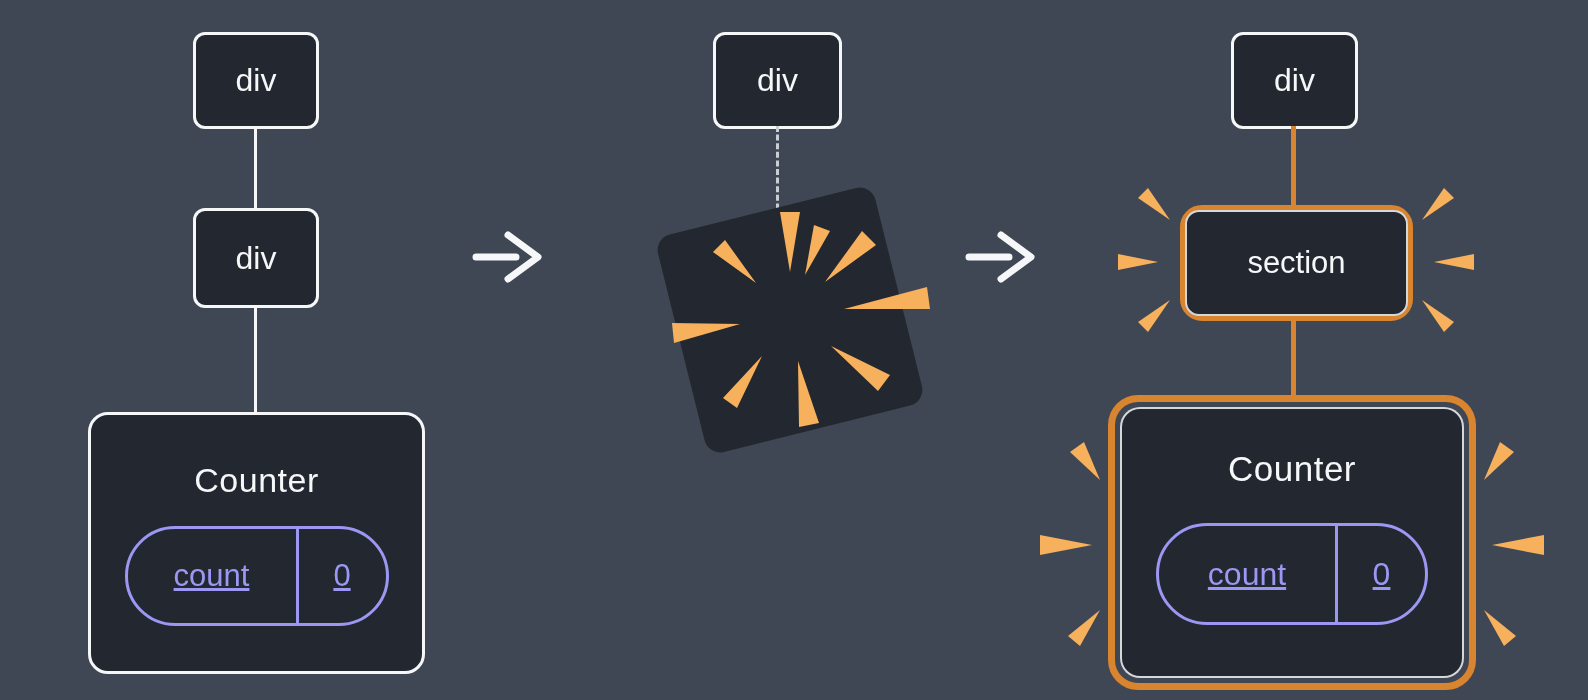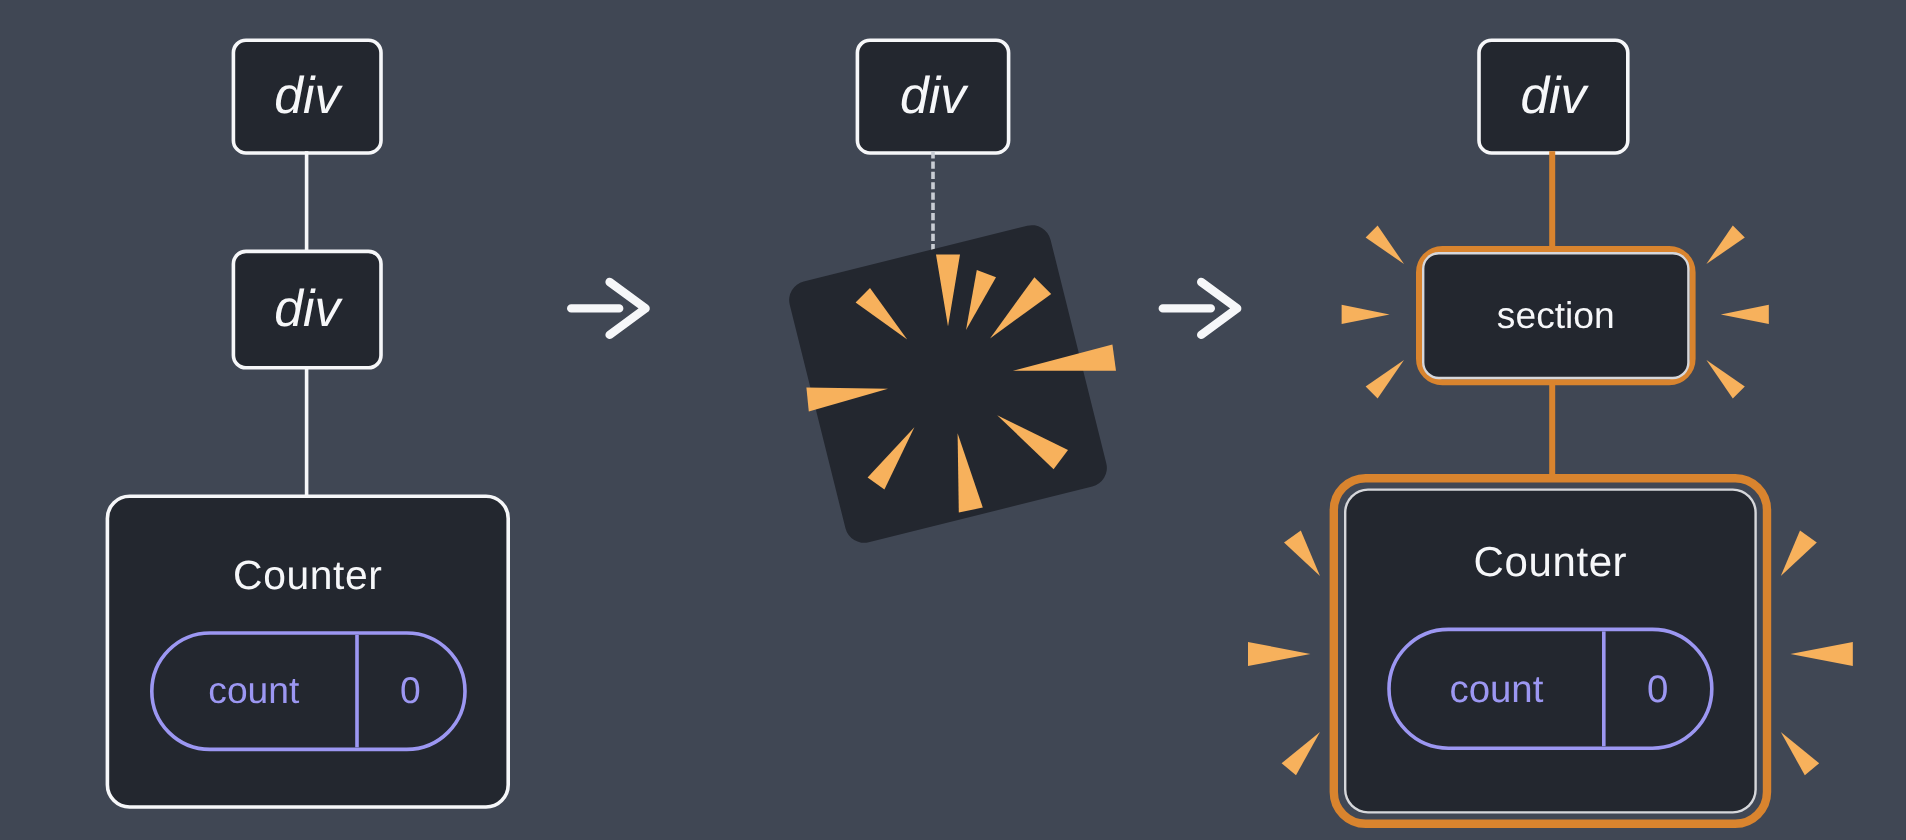--- a/index.html
+++ b/index.html
@@ -12,21 +12,21 @@
     --dash:#C9CDD4;
   }
   *{margin:0;padding:0;box-sizing:border-box;}
   html,body{background:var(--bg);}
   body{font-family:"Liberation Sans","DejaVu Sans",sans-serif;}
   .stage{position:relative;width:1588px;height:700px;background:var(--bg);overflow:hidden;}
 
   
   .node{position:absolute;display:flex;align-items:center;justify-content:center;
     background:var(--card);border:3px solid var(--white);border-radius:12px;
-    color:var(--white);font-size:43px;font-style:italic;}
+    color:var(--white);font-size:32px;}
   .n1{left:193px;top:32px;width:126px;height:97px;}
   .n2{left:193px;top:208px;width:126px;height:100px;}
   .n3{left:713px;top:32px;width:129px;height:97px;}
   .n4{left:1231px;top:32px;width:127px;height:97px;}
 
   
   .conn{position:absolute;background:var(--white);}
   .c1{left:254px;top:126px;width:3px;height:86px;}
   .c2{left:254px;top:305px;width:3px;height:110px;}
   .cdash{position:absolute;left:776px;top:126px;height:92px;width:0;
@@ -34,21 +34,21 @@
   .corange{position:absolute;background:var(--orange);}
   .c3{left:1291px;top:126px;width:5px;height:83px;}
   .c4{left:1291px;top:318px;width:5px;height:80px;}
 
   
   .counter-card{position:absolute;left:88px;top:412px;width:337px;height:262px;
     background:var(--card);border:3px solid var(--white);border-radius:20px;
     display:flex;flex-direction:column;align-items:center;padding-top:46px;gap:26px;}
   .counter-title{font-size:34px;color:var(--white);letter-spacing:.5px;text-align:right;}
   .pill{display:flex;width:264px;height:100px;border:3px solid var(--purple);
-    border-radius:60px;overflow:hidden;color:var(--purple);font-size:31px;background:var(--card);}
+    border-radius:60px;overflow:hidden;color:var(--purple);font-size:31px;background:var(--card);text-decoration:underline;}
   .pill .key{flex:1;display:flex;align-items:center;justify-content:center;}
   .pill .val{width:90px;display:flex;align-items:center;justify-content:center;
     border-left:3px solid var(--purple);}
 
   
   .hl{position:absolute;border:5px solid var(--orange);border-radius:22px;padding:0;background:transparent;}
   .hl-inner{width:100%;height:100%;background:var(--card);
     border:2px solid rgba(246,247,249,.85);border-radius:14px;
     display:flex;align-items:center;justify-content:center;color:var(--white);font-size:31px;}
   .sec{left:1180px;top:205px;width:233px;height:116px;}

